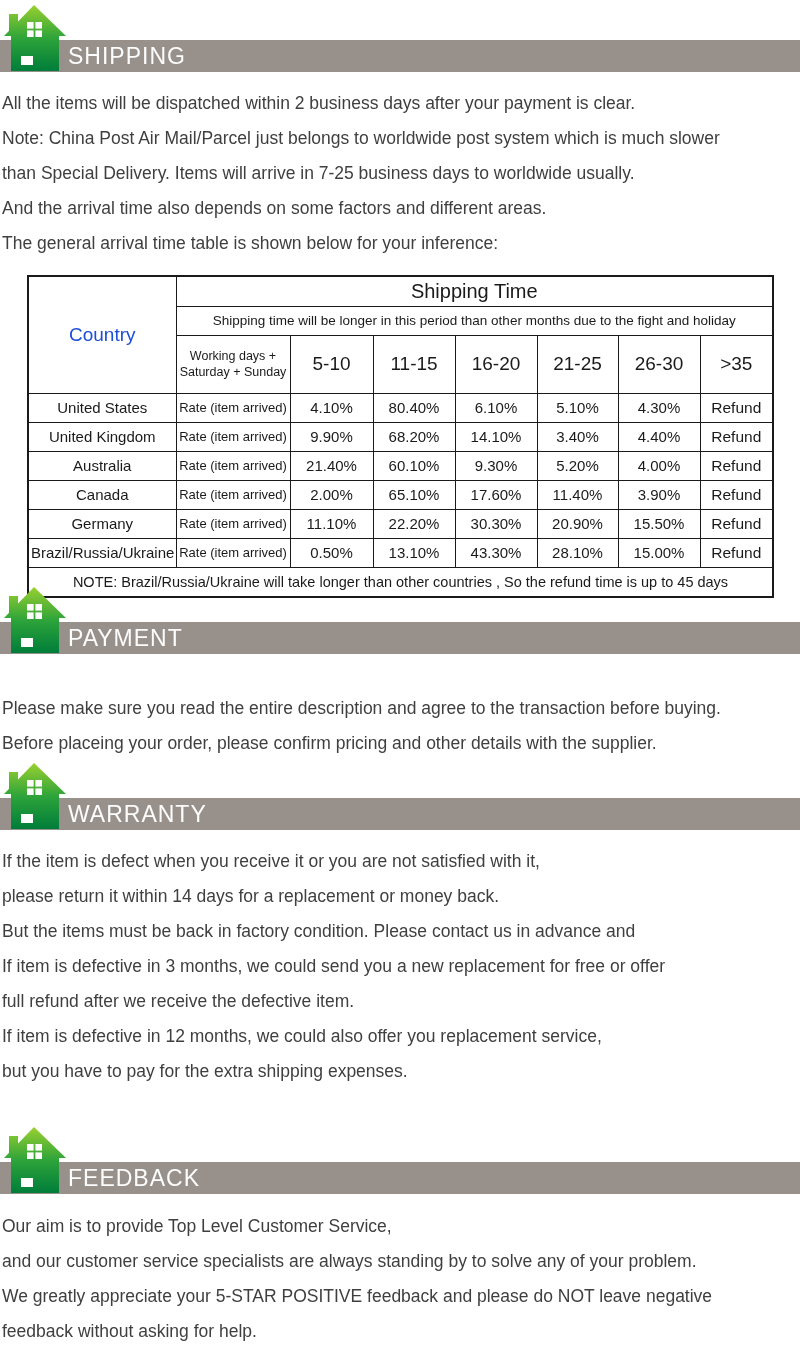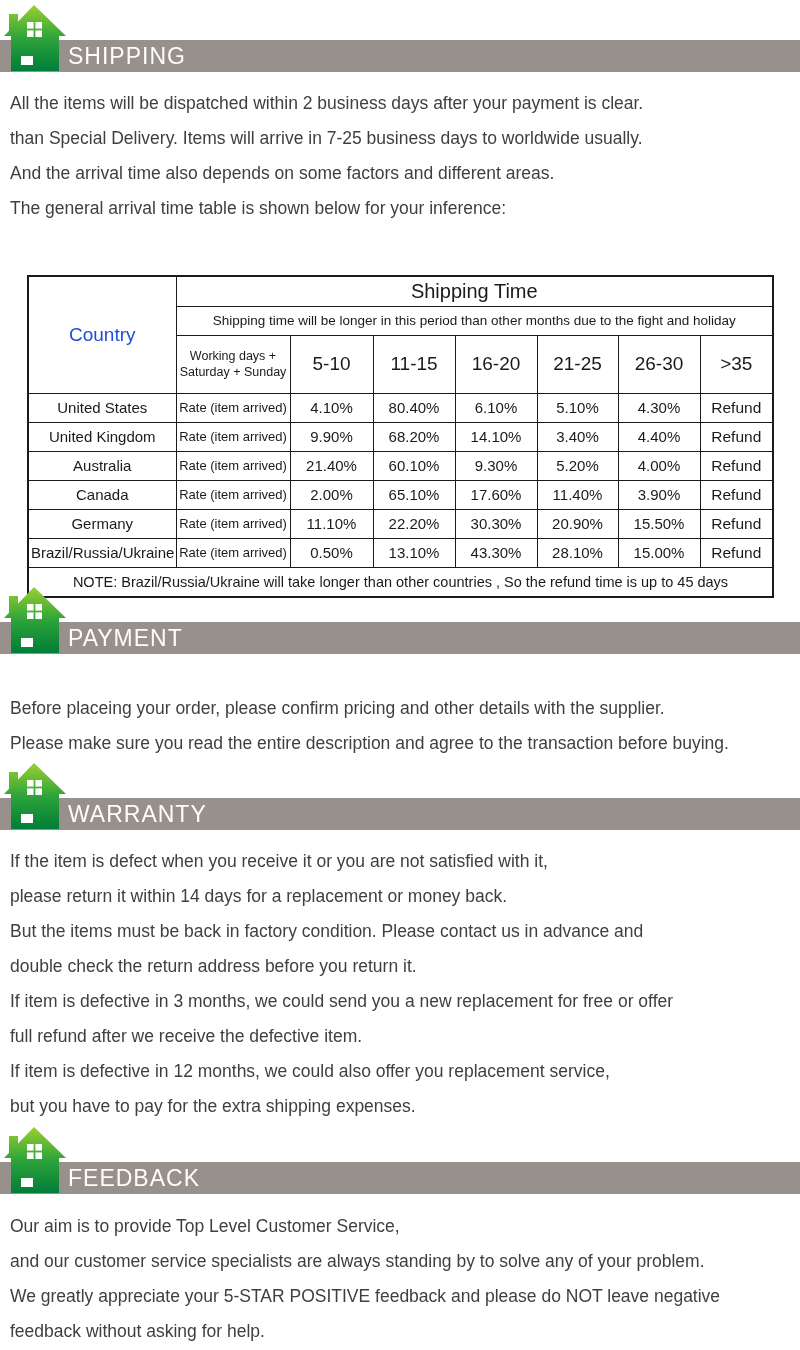--- a/index.html
+++ b/index.html
@@ -7,21 +7,21 @@
   .page{position:relative;width:800px;height:1350px;background:#ffffff;overflow:hidden;}
 
   
   .sec-header{position:absolute;left:0;width:800px;height:67px;}
   .sec-bar{position:absolute;left:0;top:35px;width:800px;height:32px;background:#98918b;}
   .sec-title{position:absolute;left:68px;top:35px;height:32px;line-height:32px;
              color:#fdfdfd;font-size:23px;font-weight:400;letter-spacing:1px;}
   .house{position:absolute;left:4px;top:0;width:62px;height:66px;z-index:2;}
 
   
-  .para{position:absolute;left:10px;width:786px;color:#3f3f3f;font-size:17.5px;}
+  .para{position:absolute;left:2px;width:786px;color:#3f3f3f;font-size:17.5px;}
   .para .tline{height:35px;line-height:35px;white-space:nowrap;}
 
   
   table.ship{position:absolute;left:27px;top:275px;width:745px;border-collapse:collapse;
              table-layout:fixed;border:2px solid #1a1a1a;color:#1a1a1a;}
   table.ship td{border:1px solid #1a1a1a;text-align:center;vertical-align:middle;
                 padding:0 2px;overflow:hidden;}
   tr.r-title{height:30px;}
   tr.r-sub{height:29px;}
   tr.r-cols{height:58px;}
@@ -59,20 +59,21 @@
       <rect x="23" y="17" width="15" height="15" fill="#ffffff"></rect>
       <rect x="29.6" y="17" width="1.8" height="15" fill="url(#hg-a)"></rect>
       <rect x="23" y="23.6" width="15" height="1.8" fill="url(#hg-a)"></rect>
       <rect x="17" y="51" width="12" height="9" fill="#ffffff"></rect>
     </svg>
     <div class="sec-title">SHIPPING</div>
   </div>
 
   <div class="para" style="top:86px;">
     <div class="tline">All the items will be dispatched within 2 business days after your payment is clear.</div>
+    <div class="tline">Note: China Post Air Mail/Parcel just belongs to worldwide post system which is much slower</div>
     <div class="tline">than Special Delivery. Items will arrive in 7-25 business days to worldwide usually.</div>
     <div class="tline">And the arrival time also depends on some factors and different areas.</div>
     <div class="tline">The general arrival time table is shown below for your inference:</div>
   </div>
 
   <table class="ship">
     <colgroup>
       <col style="width:148px">
         <col style="width:114px">
         <col style="width:83px">
@@ -180,22 +181,22 @@
       <rect x="7" y="29" width="48" height="37" fill="url(#hg-b)"></rect>
       <rect x="23" y="17" width="15" height="15" fill="#ffffff"></rect>
       <rect x="29.6" y="17" width="1.8" height="15" fill="url(#hg-b)"></rect>
       <rect x="23" y="23.6" width="15" height="1.8" fill="url(#hg-b)"></rect>
       <rect x="17" y="51" width="12" height="9" fill="#ffffff"></rect>
     </svg>
     <div class="sec-title">PAYMENT</div>
   </div>
 
   <div class="para" style="top:691px;">
+    <div class="tline">Please make sure you read the entire description and agree to the transaction before buying.</div>
     <div class="tline">Before placeing your order, please confirm pricing and other details with the supplier.</div>
-    <div class="tline">Please make sure you read the entire description and agree to the transaction before buying.</div>
   </div>
 
   <div class="sec-header" style="top:763px;">
     <div class="sec-bar"></div>
     <svg class="house" viewBox="0 0 62 66">
       <defs>
           <linearGradient id="hg-c" gradientUnits="userSpaceOnUse" x1="0" y1="0" x2="0" y2="66">
         <stop offset="0" stop-color="#9ad02f"></stop>
             <stop offset="0.5" stop-color="#2ea43a"></stop>
             <stop offset="1" stop-color="#007d3a"></stop>
@@ -209,21 +210,20 @@
       <rect x="23" y="23.6" width="15" height="1.8" fill="url(#hg-c)"></rect>
       <rect x="17" y="51" width="12" height="9" fill="#ffffff"></rect>
     </svg>
     <div class="sec-title">WARRANTY</div>
   </div>
 
   <div class="para" style="top:844px;">
     <div class="tline">If the item is defect when you receive it or you are not satisfied with it,</div>
     <div class="tline">please return it within 14 days for a replacement or money back.</div>
     <div class="tline">But the items must be back in factory condition. Please contact us in advance and</div>
-    <div class="tline">double check the return address before you return it.</div>
     <div class="tline">If item is defective in 3 months, we could send you a new replacement for free or offer</div>
     <div class="tline">full refund after we receive the defective item.</div>
     <div class="tline">If item is defective in 12 months, we could also offer you replacement service,</div>
     <div class="tline">but you have to pay for the extra shipping expenses.</div>
   </div>
 
   <div class="sec-header" style="top:1127px;">
     <div class="sec-bar"></div>
     <svg class="house" viewBox="0 0 62 66">
       <defs>

